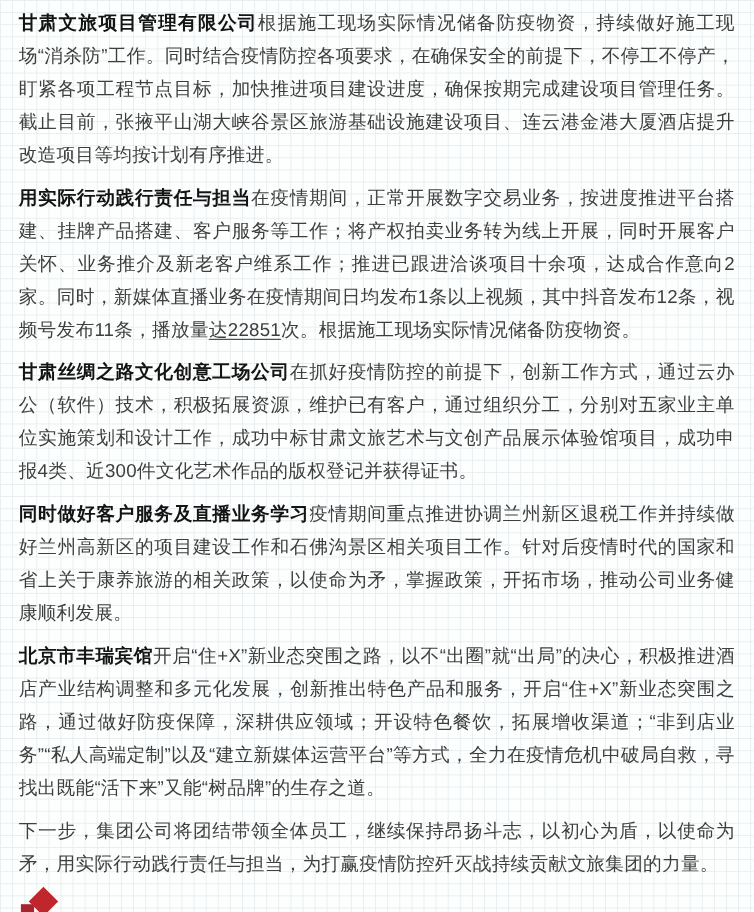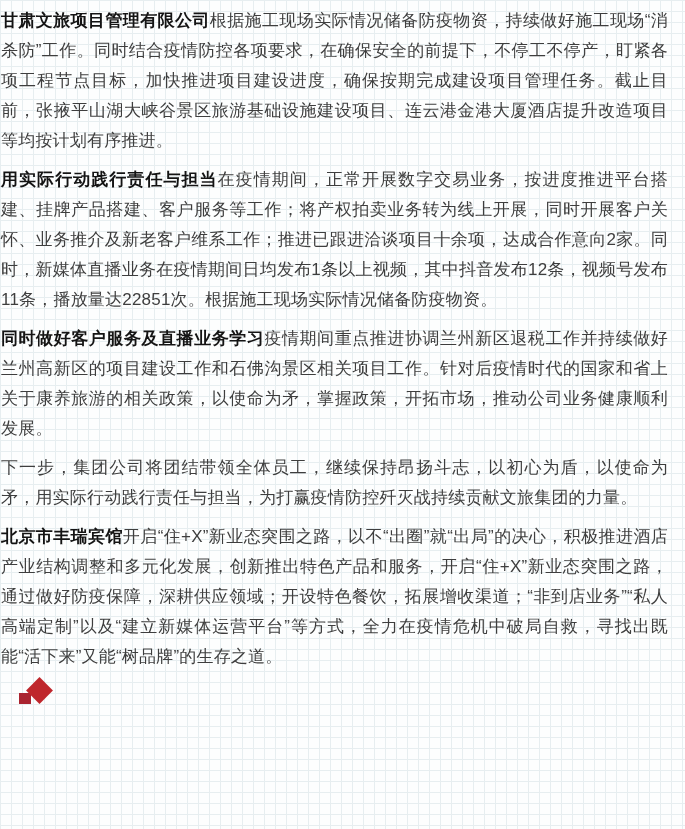--- a/index.html
+++ b/index.html
@@ -11,36 +11,37 @@
     overflow: hidden;
     background-color: #fdfefe;
     background-image:
       linear-gradient(to right, var(--grid, #e7eef0) 1px, transparent 1px),
       linear-gradient(to bottom, var(--grid, #e7eef0) 1px, transparent 1px);
     background-size: 11px 11px;
     font-family: "Liberation Sans", "DejaVu Sans", sans-serif;
   }
   .article {
     box-sizing: border-box;
-    padding: 6px 17px 0 1px;
+    padding: 6px 17px 0 17px;
   }
   .article p {
     margin: 0 0 9px 0;
     font-size: 17px;
     line-height: 30px;
     letter-spacing: 0.2px;
     color: var(--text, #3e3e3e);
     text-align: justify;
     text-justify: inter-ideograph;
   }
   .company-lead {
     font-weight: 700;
     color: #141414;
   }
   .stat-underline {
+    text-decoration: underline;
     text-underline-offset: 3px;
   }
   .flag-divider {
     position: relative;
     height: 30px;
     margin: 12px 17px 0 17px;
   }
   .flag-divider .flag-square {
     position: absolute;
     left: 2px;
@@ -66,31 +67,34 @@
   <div class="article">
 
     <p>
       <span class="company-lead">甘肃文旅项目管理有限公司</span><span>根据施工现场实际情况储备防疫物资，持续做好施工现场“消杀防”工作。同时结合疫情防控各项要求，在确保安全的前提下，不停工不停产，盯紧各项工程节点目标，加快推进项目建设进度，确保按期完成建设项目管理任务。截止目前，张掖平山湖大峡谷景区旅游基础设施建设项目、连云港金港大厦酒店提升改造项目等均按计划有序推进。</span>
     </p>
 
     <p>
       <span class="company-lead">用实际行动践行责任与担当</span><span>在疫情期间，正常开展数字交易业务，按进度推进平台搭建、挂牌产品搭建、客户服务等工作；将产权拍卖业务转为线上开展，同时开展客户关怀、业务推介及新老客户维系工作；推进已跟进洽谈项目十余项，达成合作意向2家。同时，新媒体直播业务在疫情期间日均发布1条以上视频，其中抖音发布12条，视频号发布11条，播放量</span><span class="stat-underline">达22851</span><span>次。根据施工现场实际情况储备防疫物资。</span>
     </p>
 
+    <p>
+      <span class="company-lead">甘肃丝绸之路文化创意工场公司</span><span>在抓好疫情防控的前提下，创新工作方式，通过云办公（软件）技术，积极拓展资源，维护已有客户，通过组织分工，分别对五家业主单位实施策划和设计工作，成功中标甘肃文旅艺术与文创产品展示体验馆项目，成功申报4类、近300件文化艺术作品的版权登记并获得证书。</span>
+    </p>
 
     <p>
       <span class="company-lead">同时做好客户服务及直播业务学习</span><span>疫情期间重点推进协调兰州新区退税工作并持续做好兰州高新区的项目建设工作和石佛沟景区相关项目工作。针对后疫情时代的国家和省上关于康养旅游的相关政策，以使命为矛，掌握政策，开拓市场，推动公司业务健康顺利发展。</span>
     </p>
 
     <p>
-      <span>下一步，集团公司将团结带领全体员工，继续保持昂扬斗志，以初心为盾，以使命为矛，用实际行动践行责任与担当，为打赢疫情防控歼灭战持续贡献文旅集团的力量。</span>
+      <span class="company-lead">北京市丰瑞宾馆</span><span>开启“住+X”新业态突围之路，以不“出圈”就“出局”的决心，积极推进酒店产业结构调整和多元化发展，创新推出特色产品和服务，开启“住+X”新业态突围之路，通过做好防疫保障，深耕供应领域；开设特色餐饮，拓展增收渠道；“非到店业务”“私人高端定制”以及“建立新媒体运营平台”等方式，全力在疫情危机中破局自救，寻找出既能“活下来”又能“树品牌”的生存之道。</span>
     </p>
 
     <p>
-      <span class="company-lead">北京市丰瑞宾馆</span><span>开启“住+X”新业态突围之路，以不“出圈”就“出局”的决心，积极推进酒店产业结构调整和多元化发展，创新推出特色产品和服务，开启“住+X”新业态突围之路，通过做好防疫保障，深耕供应领域；开设特色餐饮，拓展增收渠道；“非到店业务”“私人高端定制”以及“建立新媒体运营平台”等方式，全力在疫情危机中破局自救，寻找出既能“活下来”又能“树品牌”的生存之道。</span>
+      <span>下一步，集团公司将团结带领全体员工，继续保持昂扬斗志，以初心为盾，以使命为矛，用实际行动践行责任与担当，为打赢疫情防控歼灭战持续贡献文旅集团的力量。</span>
     </p>
 
   </div>
 
   <div class="flag-divider">
 
     <div class="flag-square"></div>
     <div class="flag-diamond"></div>
   </div>
 </div>

